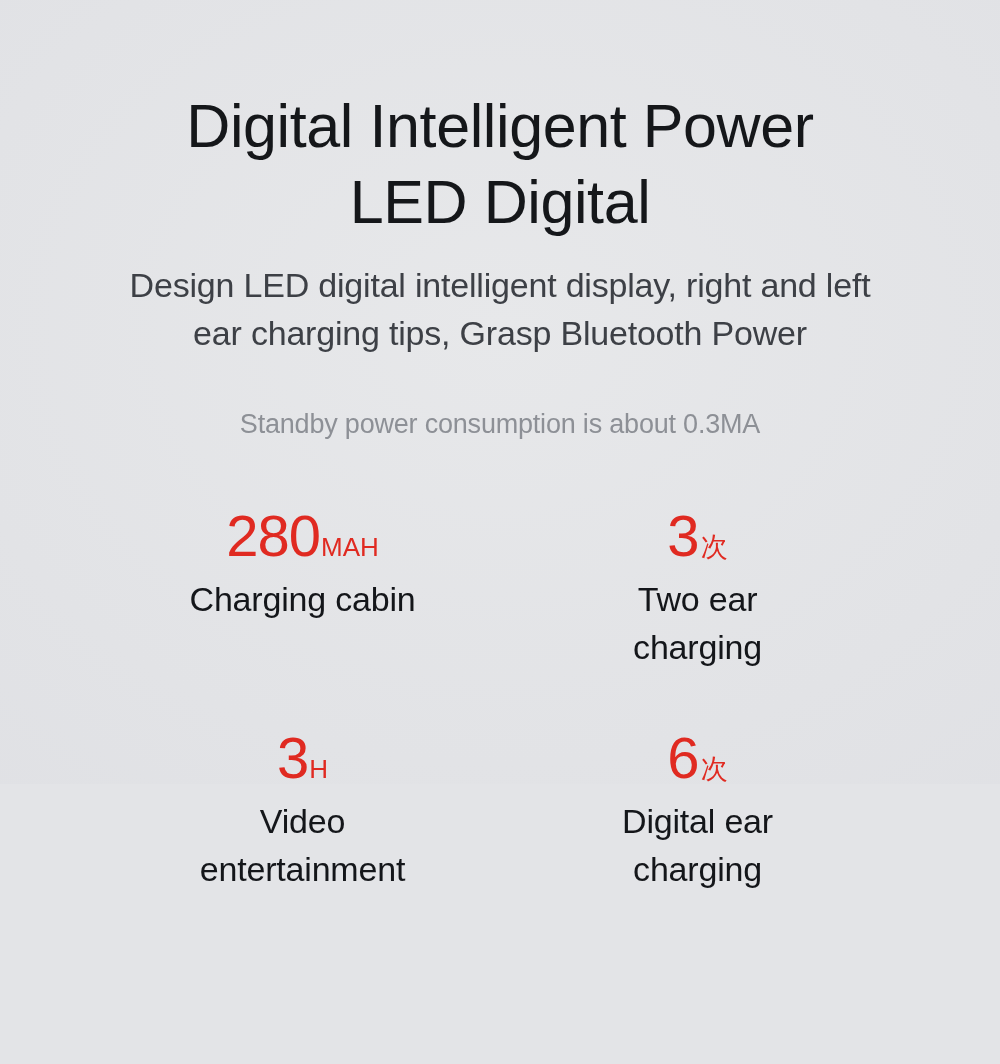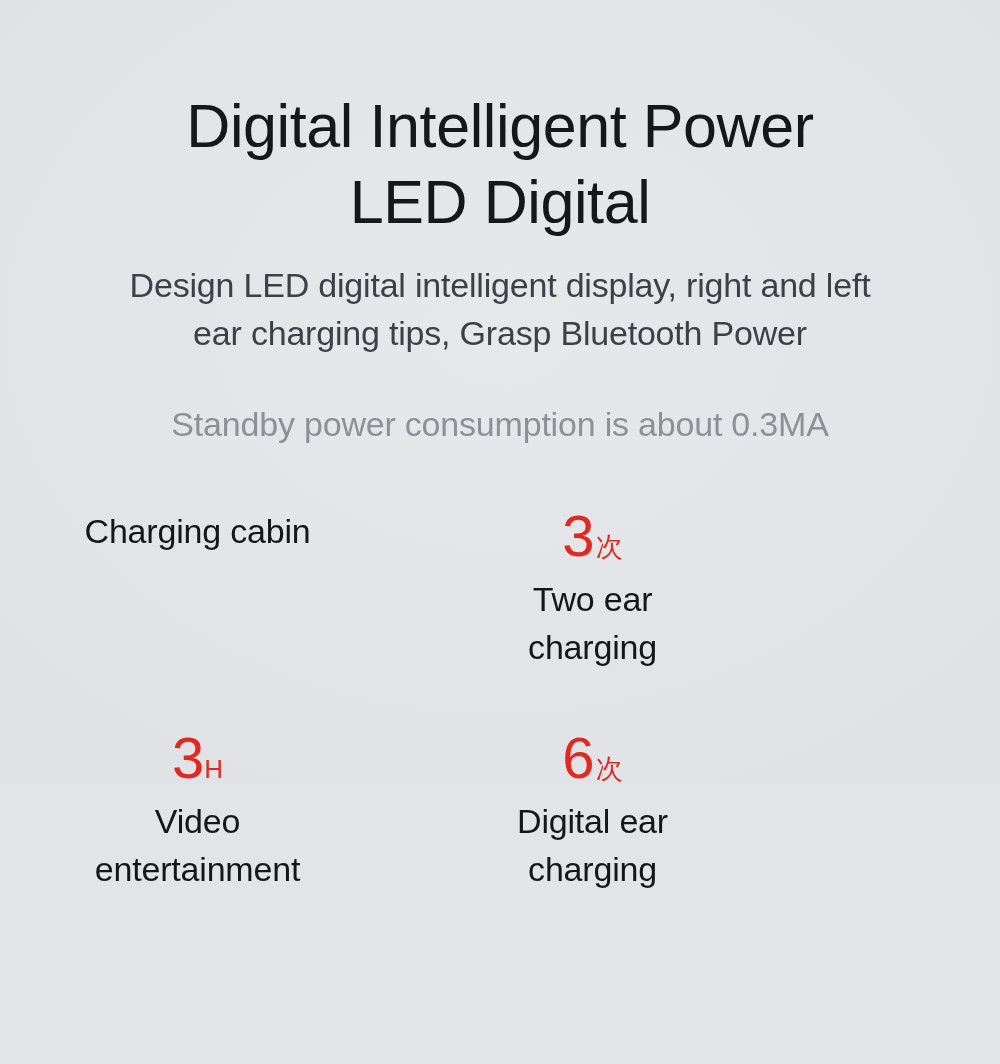--- a/index.html
+++ b/index.html
@@ -17,20 +17,21 @@
   }
 
   .page {
     position:relative;
     width:1000px;
     height:784px;
     background:
       radial-gradient(ellipse 900px 700px at 50% 42%, #e7e8ea 0%, #e2e3e6 62%, #dfe0e4 100%);
     display:flex;
     flex-direction:column;
+    align-items:center;
   }
 
   
   .headline {
     margin-top:88px;
     width:100%;
     text-align:center;
     color:#15171a;
     font-size:61px;
     line-height:76px;
@@ -51,21 +52,21 @@
     letter-spacing:-0.2px;
   }
   .description .line { display:block; }
 
   
   .standby {
     margin-top:46px;
     width:100%;
     text-align:center;
     color:#8d9096;
-    font-size:34px;
+    font-size:27px;
     line-height:42px;
     font-weight:300;
     letter-spacing:-0.2px;
   }
 
   
   .stats {
     margin-top:62px;
     width:790px;
     display:grid;
@@ -130,20 +131,24 @@
   <p class="description">
     <span class="line">Design LED digital intelligent display, right and left</span>
     <span class="line">ear charging tips, Grasp Bluetooth Power</span>
   </p>
 
   <p class="standby">Standby power consumption is about 0.3MA</p>
 
   <div class="stats">
 
     <div class="stat">
+      <div class="stat-value">
+        <span class="stat-number">280</span>
+        <span class="stat-unit">MAH</span>
+      </div>
       <div class="stat-label">
         <span class="line">Charging cabin</span>
       </div>
     </div>
 
     <div class="stat">
       <div class="stat-value">
         <span class="stat-number">3</span>
         <span class="stat-unit cjk">次</span>
       </div>

